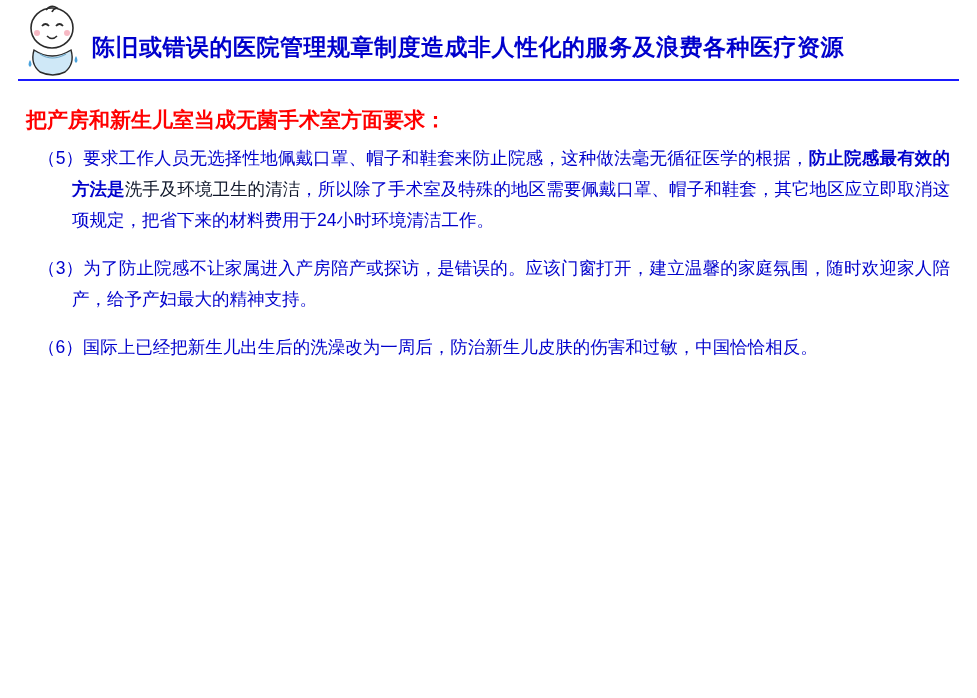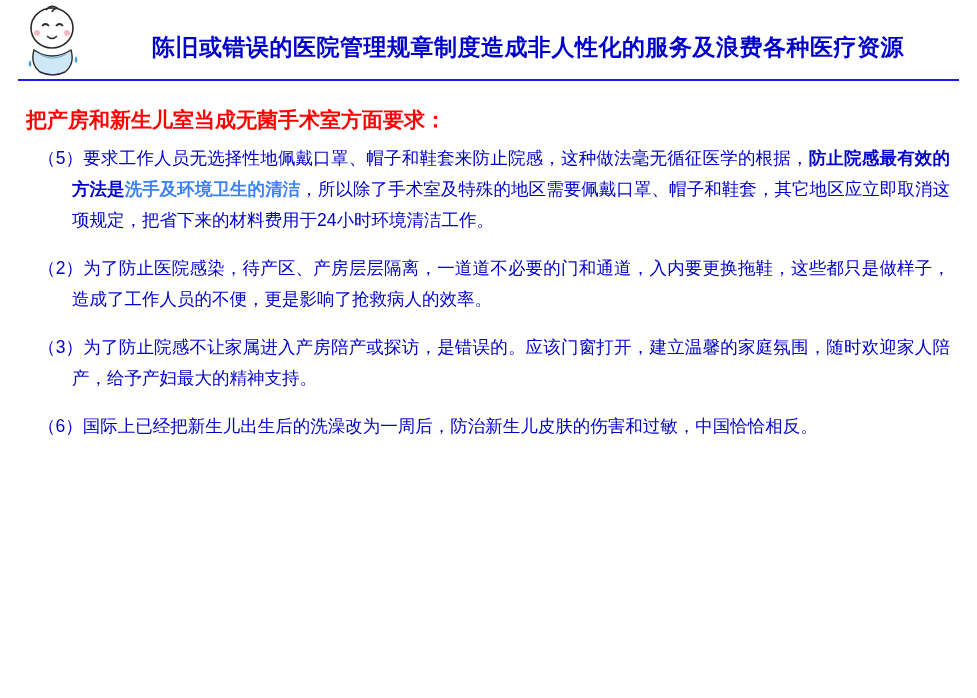--- a/index.html
+++ b/index.html
@@ -23,21 +23,20 @@
   
   .header {
     position: relative;
     height: 82px;
   }
   .header-title {
     position: absolute;
     left: 92px;
     top: 32px;
     width: 872px;
-    text-align: center;
     font-size: 23px;
     font-weight: bold;
     color: #0000cc;
     letter-spacing: 0.5px;
     white-space: nowrap;
   }
   .header-rule {
     position: absolute;
     left: 18px;
     top: 79px;
@@ -85,22 +84,22 @@
     
     display: block;
     padding-left: 34px;
     text-indent: -34px;
   }
   .hl-blue {
     color: #0000cc;
     font-weight: bold;
   }
   .hl-red {
-    color: #3b82f6;
-    font-weight: bold;
+    color: #0f172a;
+    font-weight: normal;
   }
 </style>
 </head>
 <body>
 
 <div class="slide">
 
   <div class="header">
 
     <svg class="baby-logo" viewBox="0 0 78 78" aria-hidden="true">
@@ -128,23 +127,20 @@
     <div class="header-rule"></div>
   </div>
 
   <div class="section-title">把产房和新生儿室当成无菌手术室方面要求：</div>
 
   <div class="body-area">
       <div class="para">
         <span class="indent"><span>（5）要求工作人员无选择性地佩戴口罩、帽子和鞋套来防止院感，这种做法毫无循征医学的根据，</span><span class="hl-blue">防止院感最有效的方法是</span><span class="hl-red">洗手及环境卫生的清洁</span><span>，所以除了手术室及特殊的地区需要佩戴口罩、帽子和鞋套，其它地区应立即取消这项规定，把省下来的材料费用于24小时环境清洁工作。</span></span>
       </div>
       <div class="para">
-        <span class="indent"><span>（2）为了防止医院感染，待产区、产房层层隔离，一道道不必要的门和通道，入内要更换拖鞋，这些都只是做样子，造成了工作人员的不便，更是影响了抢救病人的效率。</span></span>
-      </div>
-      <div class="para">
         <span class="indent"><span>（3）为了防止院感不让家属进入产房陪产或探访，是错误的。应该门窗打开，建立温馨的家庭氛围，随时欢迎家人陪产，给予产妇最大的精神支持。</span></span>
       </div>
       <div class="para">
         <span class="indent"><span>（6）国际上已经把新生儿出生后的洗澡改为一周后，防治新生儿皮肤的伤害和过敏，中国恰恰相反。</span></span>
       </div>
     </div>
 
 </div>
 
 </body></html>

